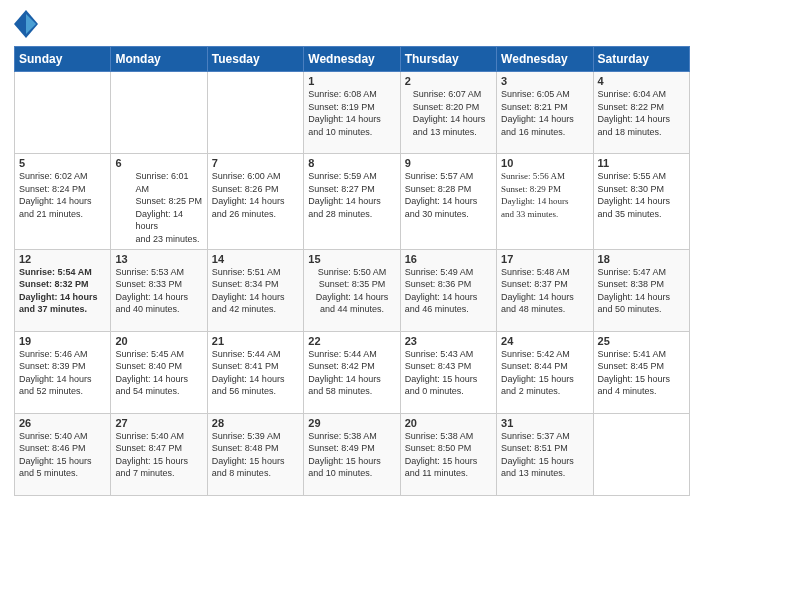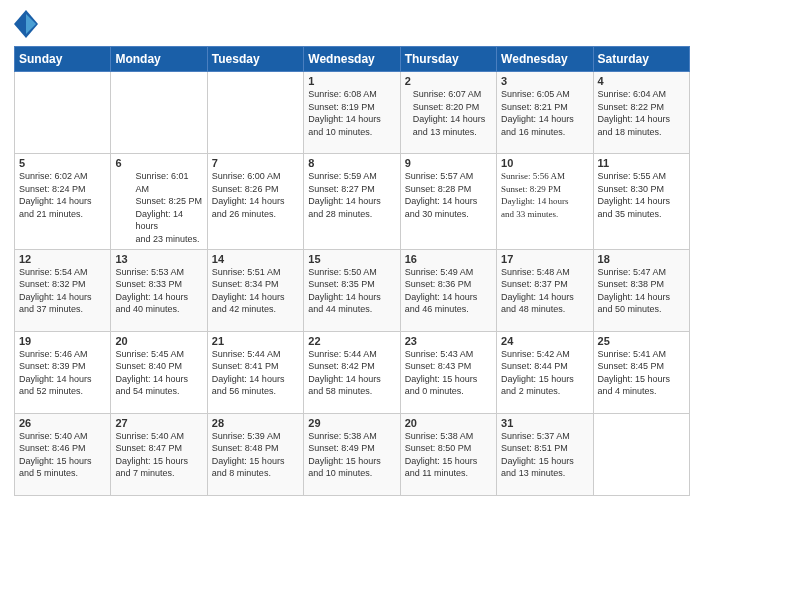--- a/index.html
+++ b/index.html
@@ -213,42 +213,42 @@
             <span class="day-number">11</span>
             <div class="day-info" style="white-space: pre-line;">Sunrise: 5:55 AM
 Sunset: 8:30 PM
 Daylight: 14 hours
 and 35 minutes.</div>
           </td>
         </tr>
         <tr>
           <td>
             <span class="day-number">12</span>
-            <div class="day-info" style="white-space: pre-line;">Sunrise: 5:54 AM
+            <div class="day-info" style="white-space: pre-line; font-weight: bold;">Sunrise: 5:54 AM
 Sunset: 8:32 PM
 Daylight: 14 hours
 and 37 minutes.</div>
           </td>
           <td>
             <span class="day-number">13</span>
             <div class="day-info" style="white-space: pre-line;">Sunrise: 5:53 AM
 Sunset: 8:33 PM
 Daylight: 14 hours
 and 40 minutes.</div>
           </td>
           <td>
             <span class="day-number">14</span>
             <div class="day-info" style="white-space: pre-line;">Sunrise: 5:51 AM
 Sunset: 8:34 PM
 Daylight: 14 hours
 and 42 minutes.</div>
           </td>
           <td>
             <span class="day-number">15</span>
-            <div class="day-info" style="white-space: pre-line;">Sunrise: 5:50 AM
+            <div class="day-info" style="white-space: pre-line; text-align: center;">Sunrise: 5:50 AM
 Sunset: 8:35 PM
 Daylight: 14 hours
 and 44 minutes.</div>
           </td>
           <td>
             <span class="day-number">16</span>
             <div class="day-info" style="white-space: pre-line;">Sunrise: 5:49 AM
 Sunset: 8:36 PM
 Daylight: 14 hours
 and 46 minutes.</div>

